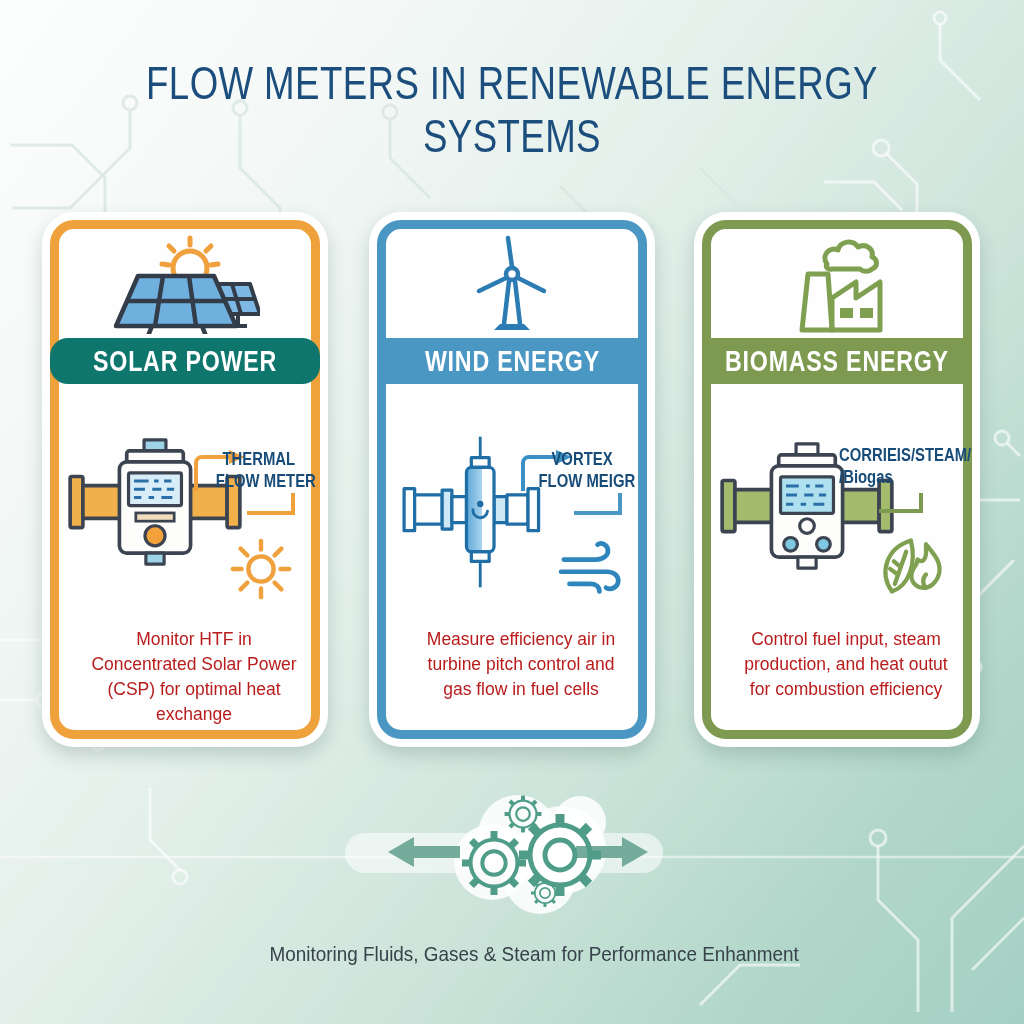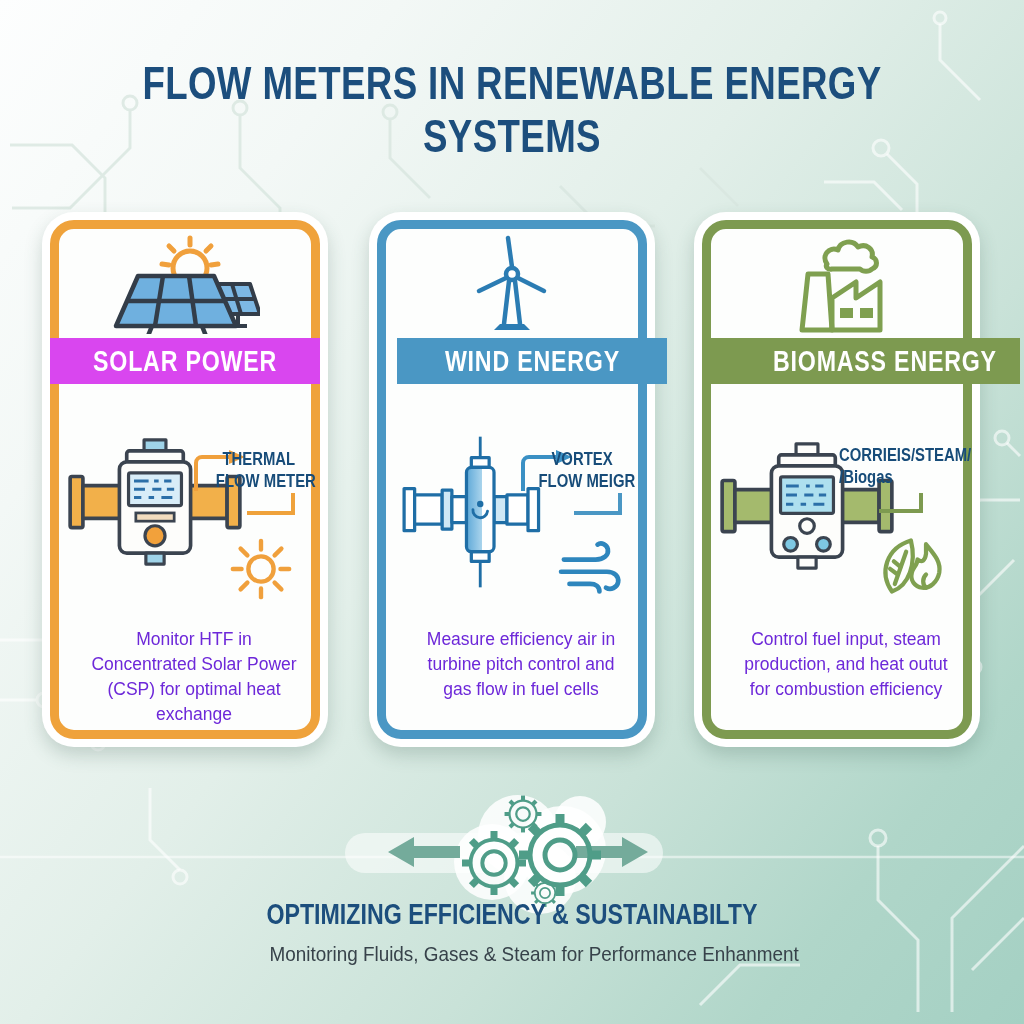--- a/index.html
+++ b/index.html
@@ -5,54 +5,54 @@
   html,body{margin:0;padding:0;background:#889;}
   .canvas{
     position:relative;width:1024px;height:1024px;overflow:hidden;
     background:linear-gradient(128deg,#fdfefe 0%,#f3f8f6 22%,#e2efe9 45%,#c9e2d8 68%,#b0d6c9 85%,#a4d0c3 100%);
     font-family:"Liberation Sans",sans-serif;
   }
   svg{display:block;}
   .bg-traces{position:absolute;left:0;top:0;z-index:0;}
   
   .page-title{position:absolute;top:56px;left:0;width:100%;text-align:center;z-index:2;
-    color:#1c4e7d;font-weight:bold;font-size:47px;line-height:1.13;letter-spacing:.5px;}
+    color:#1c4e7d;font-weight:normal;font-size:47px;line-height:1.13;letter-spacing:.5px;}
   .page-title .tline{display:block;transform:scaleX(.78);transform-origin:center;white-space:nowrap;}
   
   .card{position:absolute;top:212px;width:286px;height:535px;background:#fff;border-radius:32px;
     padding:8px;box-sizing:border-box;box-shadow:0 8px 18px rgba(50,85,75,.22);z-index:2;}
   .card-inner{position:relative;width:100%;height:100%;border-radius:24px;border:9px solid #999;
     box-sizing:border-box;background:#fdfefd;}
   .card.solar  .card-inner{border-color:#efa23b;}
   .card.wind   .card-inner{border-color:#4a97c4;}
   .card.biomass .card-inner{border-color:#7d9a50;}
   .icon-area{position:absolute;top:4px;left:0;right:0;height:102px;display:flex;align-items:center;justify-content:center;}
   .banner{position:absolute;top:109px;left:-9px;width:calc(100% + 18px);height:46px;
     display:flex;align-items:center;justify-content:center;}
-  .card.solar  .banner{background:#d946ef;}
-  .card.wind   .banner{background:#4a97c4;margin-left:20px;}
-  .card.biomass .banner{background:#7d9a50;padding-left:48px;}
+  .card.solar  .banner{background:#0f766e;border-radius:18px;}
+  .card.wind   .banner{background:#4a97c4;}
+  .card.biomass .banner{background:#7d9a50;}
   .banner span{color:#fff;font-weight:bold;font-size:29px;letter-spacing:1px;
     display:inline-block;transform:scaleX(.8);transform-origin:center;white-space:nowrap;}
   .middle{position:absolute;top:168px;left:0;right:0;height:230px;}
   .meter{position:absolute;}
   .bent-arrow{position:absolute;}
   .m-label{position:absolute;color:#174c79;font-weight:bold;font-size:17.5px;line-height:1.25;}
   .m-label .cond{display:inline-block;transform:scaleX(.85);white-space:nowrap;}
   .m-label.centered{text-align:center;}
   .m-label.centered .cond{transform-origin:center;}
   .m-label.leftal{text-align:left;}
   .m-label.leftal .cond{transform-origin:left center;display:block;}
   .bracket{position:absolute;border-bottom:4px solid;border-right:4px solid;}
   .card.solar .bracket{border-color:#efa23b;}
   .card.wind  .bracket{border-color:#4a97c4;}
   .card.biomass .bracket{border-color:#7d9a50;}
   .sec-icon{position:absolute;}
   .card-desc{position:absolute;top:398px;left:26px;right:8px;text-align:center;
-    color:#6d28d9;font-size:17.5px;line-height:1.42;}
+    color:#b91c1c;font-size:17.5px;line-height:1.42;}
   
   .footer-graphic{position:absolute;left:0;top:780px;z-index:1;}
   .footer-headline{position:absolute;top:898px;left:0;width:100%;text-align:center;z-index:2;
     color:#1c4e7d;font-weight:bold;font-size:29px;}
   .footer-headline .cond{display:inline-block;transform:scaleX(.8);transform-origin:center;white-space:nowrap;}
   .footer-subline{position:absolute;top:942px;left:0;width:100%;text-align:center;z-index:2;
     color:#37424a;font-size:21px;padding-left:22px;}
   .footer-subline .cond{display:inline-block;transform:scaleX(.9);transform-origin:center;white-space:nowrap;}
 </style>
 </head>
@@ -335,20 +335,17 @@
       </g>
     </defs>
     <g>
       <use href="#gearShape" transform="translate(560,75)"></use>
       <use href="#gearShape" transform="translate(494,83) scale(0.78)"></use>
       <use href="#gearShape" transform="translate(523,34) scale(0.45)"></use>
       <use href="#gearShape" transform="translate(545,113) scale(0.34)"></use>
     </g>
   </svg>
 
-  <div class="footer-headline">
-    <span class="cond">OPTIMIZING EFFICIENCY &amp; SUSTAINABILTY</span>
-  </div>
   <div class="footer-subline">
     <span class="cond">Monitoring Fluids, Gases &amp; Steam for Performance Enhanment</span>
   </div>
 
 </div>
 
 </body></html>

